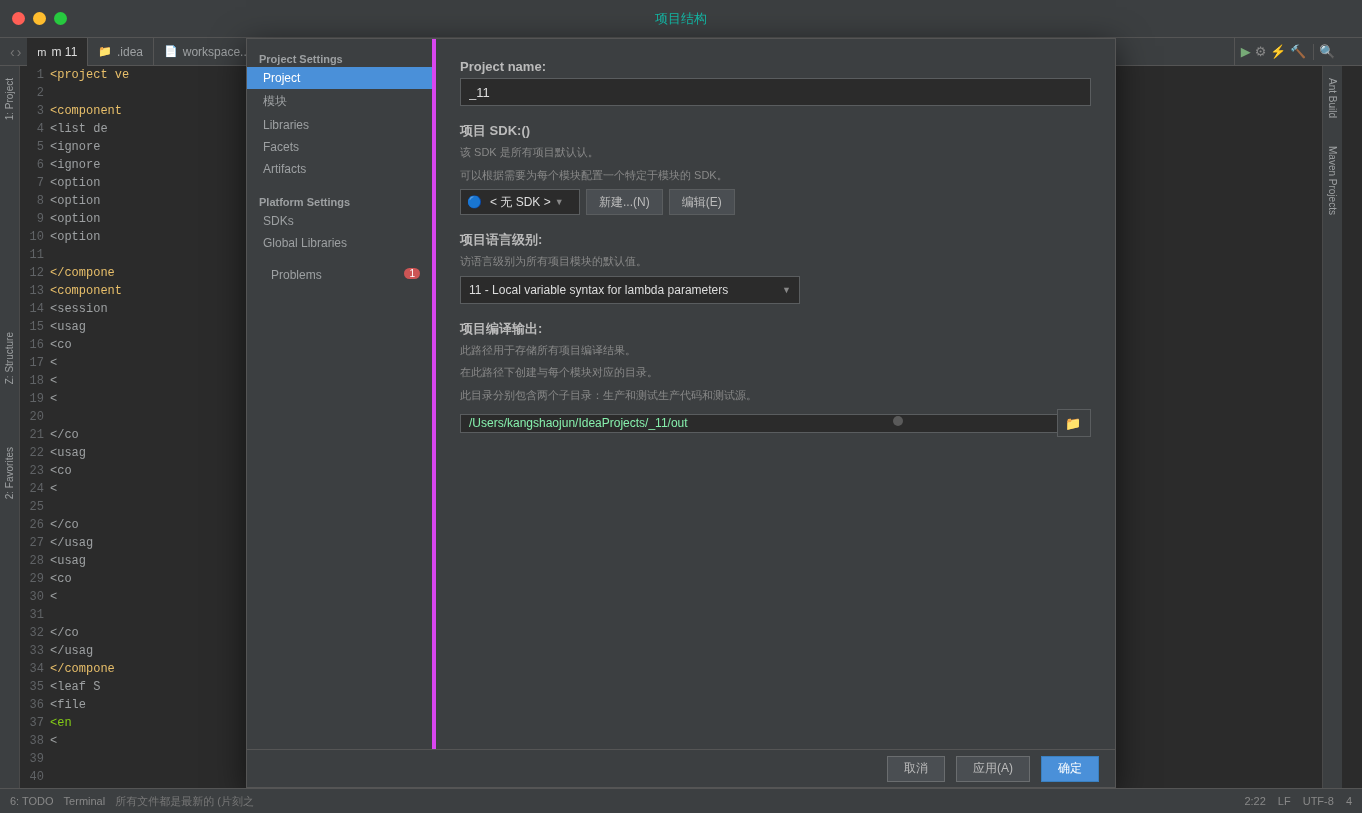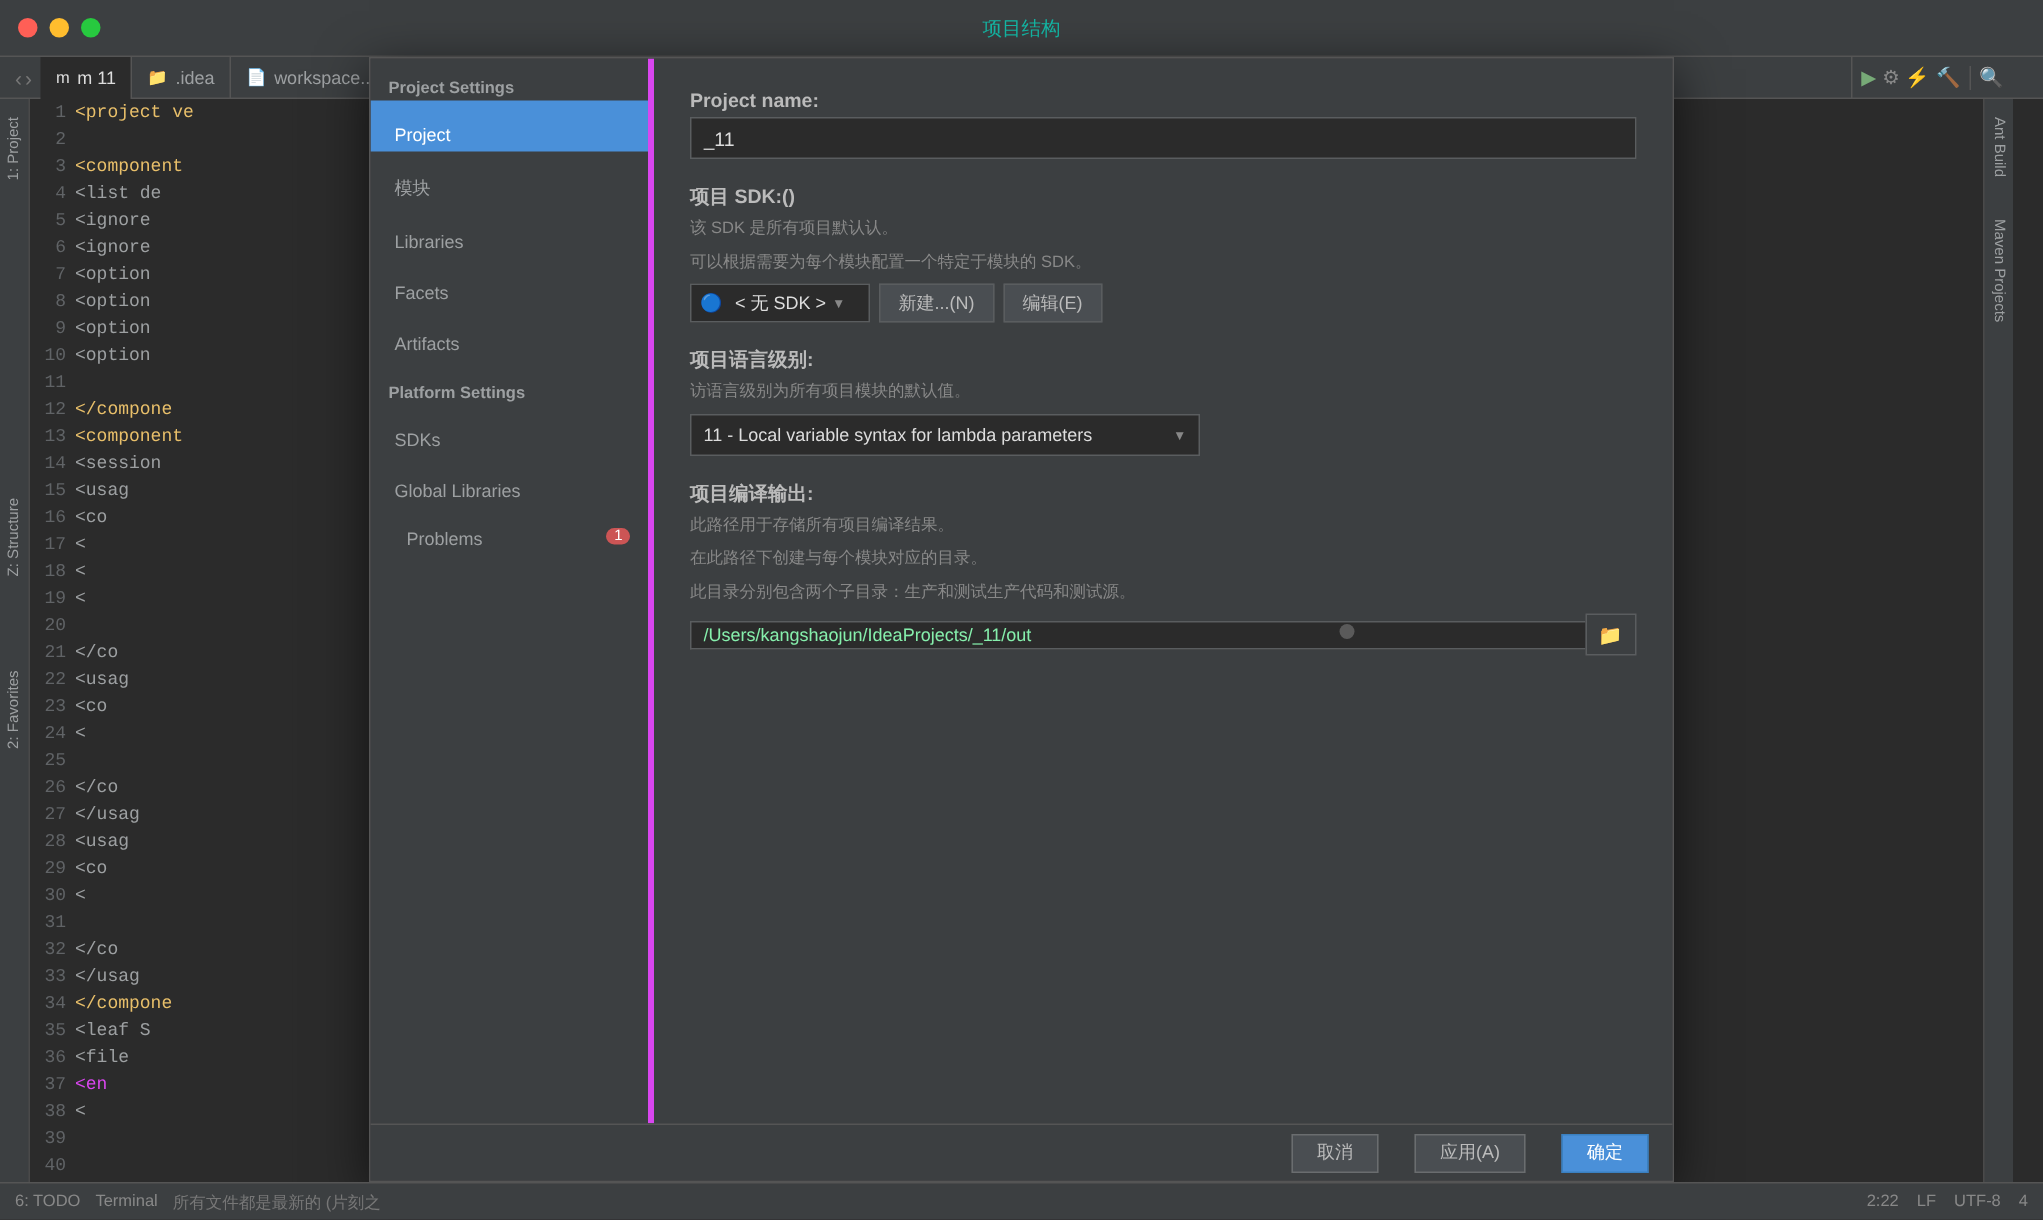--- a/index.html
+++ b/index.html
@@ -155,21 +155,21 @@
     }
 
     .nav-section-header {
       font-size: 11px;
       color: #9da0a2;
       padding: 6px 12px 2px 12px;
       font-weight: 600;
     }
 
     .nav-item {
-      padding: 16px 12px 4px 16px;
+      padding: 4px 12px 4px 16px;
       font-size: 12px;
       color: #9da0a2;
       cursor: pointer;
     }
     .nav-item.active {
       background: #4a90d9;
       color: #fff;
     }
     .nav-sub-item {
       padding: 4px 12px 4px 24px;
@@ -302,21 +302,21 @@
 
     
     .bottom-toolbar {
       height: 38px;
       background: #3c3f41;
       border-top: 1px solid #555;
       display: flex;
       align-items: center;
       justify-content: flex-end;
       padding: 0 16px;
-      gap: 24px;
+      gap: 11px;
     }
     .btn-cancel, .btn-apply, .btn-ok {
       height: 26px;
       padding: 0 16px;
       font-size: 12px;
       cursor: pointer;
       display: flex;
       align-items: center;
     }
     .btn-cancel {
@@ -488,21 +488,21 @@
         <div class="code-line"><span style="color:#9da0a2;">    &lt;/usag</span></div>
         <div class="code-line"><span style="color:#9da0a2;">    &lt;usag</span></div>
         <div class="code-line"><span style="color:#9da0a2;">        &lt;co</span></div>
         <div class="code-line"><span style="color:#9da0a2;">          &lt;</span></div>
         <div class="code-line"></div>
         <div class="code-line"><span style="color:#9da0a2;">      &lt;/co</span></div>
         <div class="code-line"><span style="color:#9da0a2;">    &lt;/usag</span></div>
         <div class="code-line"><span class="code-tag">  &lt;/compone</span></div>
         <div class="code-line"><span style="color:#9da0a2;">  &lt;leaf S</span></div>
         <div class="code-line"><span style="color:#9da0a2;">    &lt;file</span></div>
-        <div class="code-line"><span style="color:#d946ef;">    &lt;en</span></div>
+        <div class="code-line"><span style="color:#84cc16;">    &lt;en</span></div>
         <div class="code-line"><span style="color:#9da0a2;">      &lt;</span></div>
         <div class="code-line"></div>
         <div class="code-line"></div>
         <div class="code-line"></div>
 
       </div>
     </div>
   </div>
 
   <div style="flex:1;background:#2b2b2b;">

